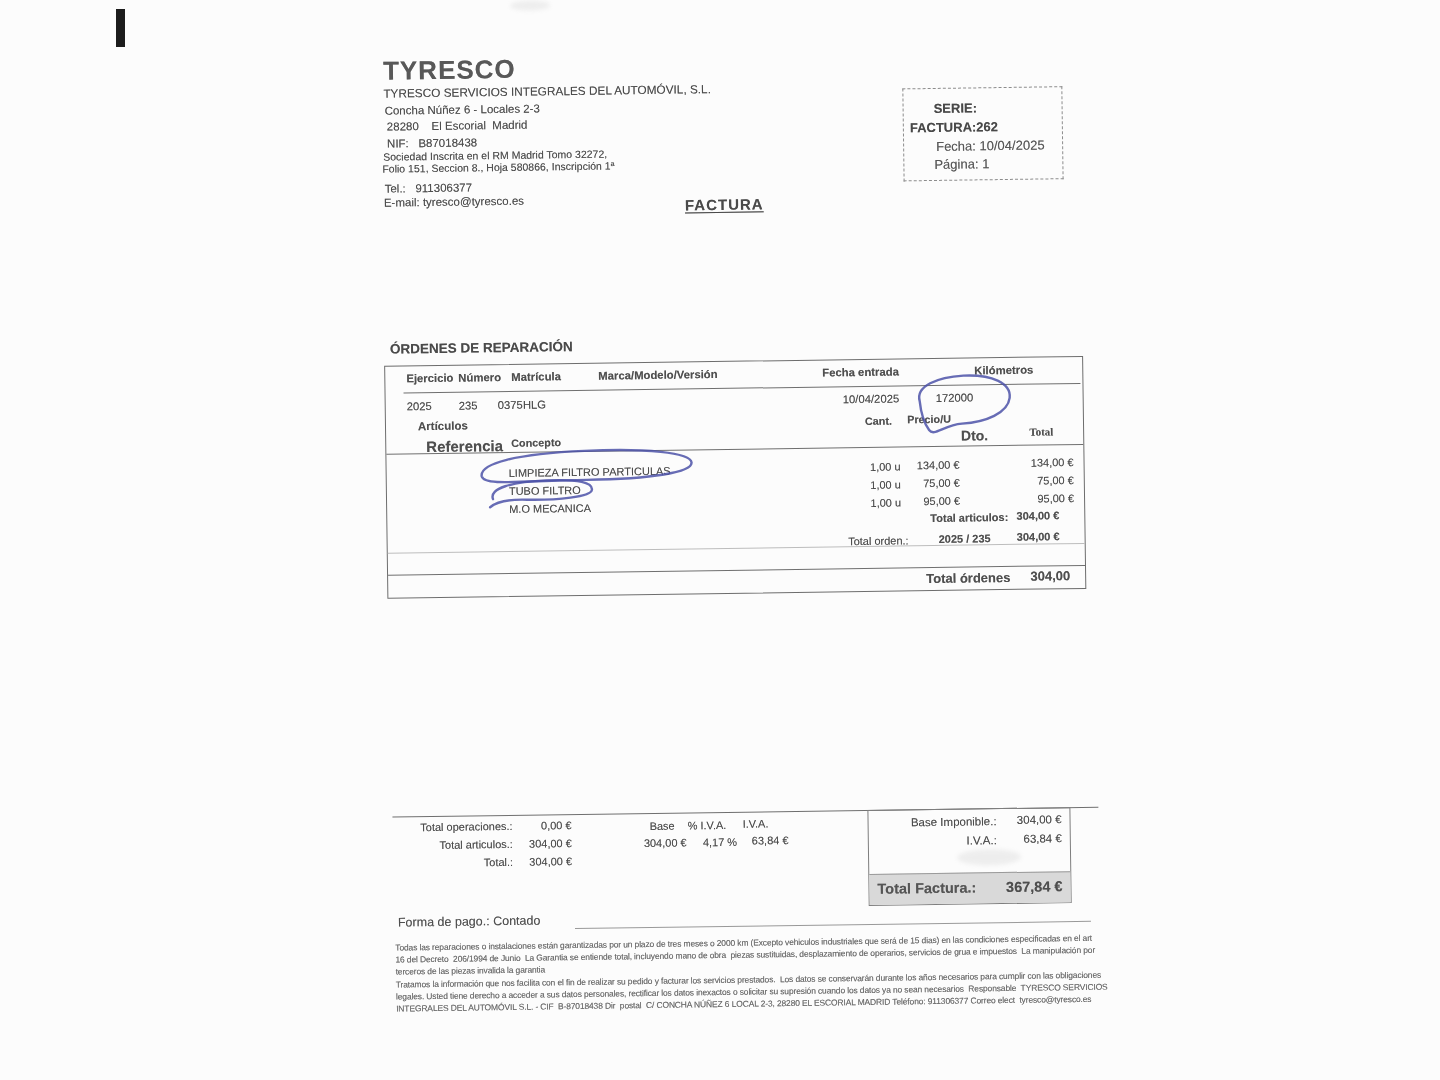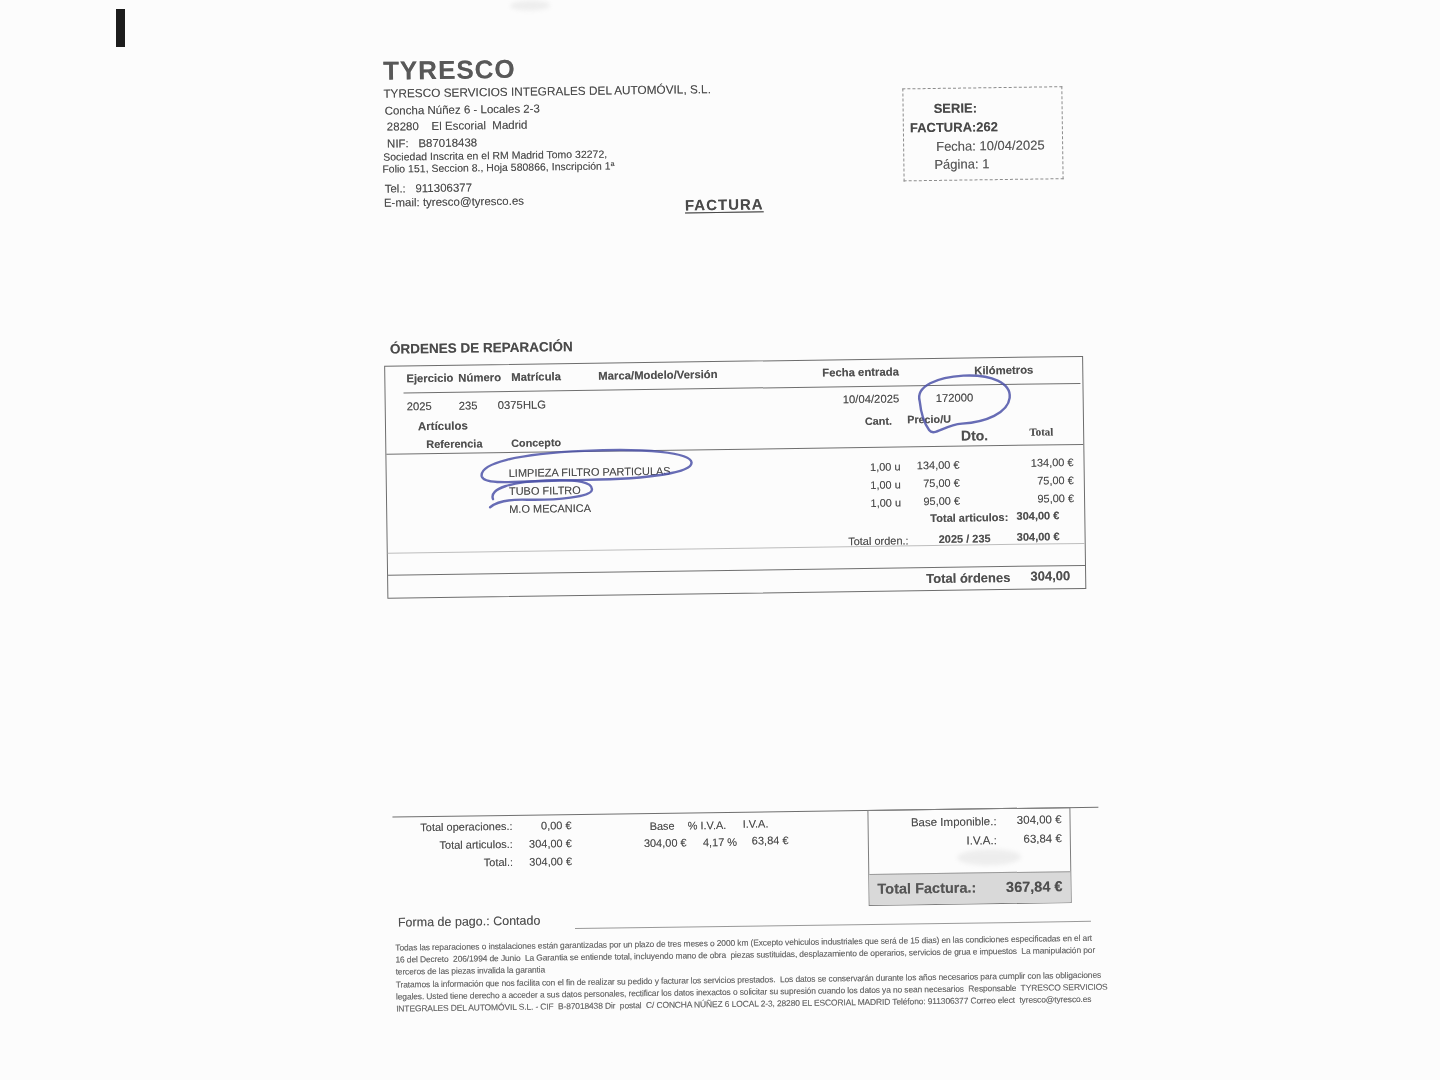--- a/index.html
+++ b/index.html
@@ -77,21 +77,21 @@
       <div class="cell chead" style="left:560px;top:6px;margin-left:29px;">Kilómetros</div>
       <div class="hl" style="left:18px;right:2px;top:26px;"></div>
 
       <div class="cell" style="left:21px;top:34px;">2025</div>
       <div class="cell" style="left:73px;top:34px;">235</div>
       <div class="cell" style="left:112px;top:34px;">0375HLG</div>
       <div class="cell" style="left:457px;top:33px;">10/04/2025</div>
       <div class="cell" style="left:550px;top:33px;">172000</div>
 
       <div class="cell chead" style="left:32px;top:54px;font-size:11.5px;">Artículos</div>
-      <div class="cell chead" style="left:40px;top:72px;font-size:11px;">Referencia</div>
+      <div class="cell chead" style="left:40px;top:72px;font-size:15px;">Referencia</div>
       <div class="cell chead" style="left:125px;top:72px;font-size:10.8px;">Concepto</div>
       <div class="cell chead ra" style="right:191px;top:55px;font-size:10.8px;">Cant.</div>
       <div class="cell chead ra" style="right:132px;top:54px;font-size:10.8px;">Precio/U</div>
       <div class="cell chead ra" style="right:95px;top:69px;font-size:14px;">Dto.</div>
       <div class="cell chead ra" style="right:30px;top:68px;font-size:10.8px;font-family:Liberation Serif, serif;">Total</div>
       <div class="hl" style="left:0;right:0;top:87px;"></div>
 
       <div class="cell" style="left:122px;top:102px;font-size:11px;">LIMPIEZA FILTRO PARTICULAS</div>
       <div class="cell ra" style="right:183px;top:101px;font-size:11px;">1,00 u</div>
       <div class="cell ra" style="right:124px;top:100px;font-size:11px;">134,00 €</div>

